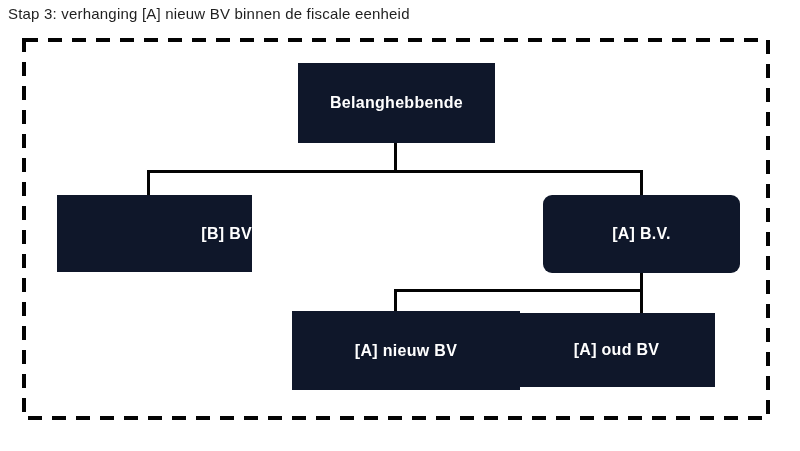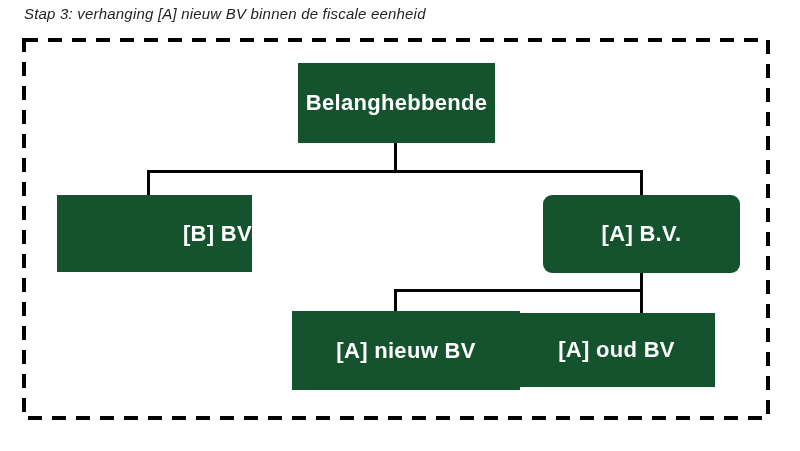--- a/index.html
+++ b/index.html
@@ -10,45 +10,44 @@
   .canvas {
     position: relative;
     width: 800px;
     height: 451px;
     background: #ffffff;
     font-family: "Liberation Sans", sans-serif;
     overflow: hidden;
   }
   .title {
     position: absolute;
-    left: 24px;
+    left: 8px;
     top: 5px;
     font-size: 15px;
-    font-style: italic;
     color: #1f1f1f;
     letter-spacing: 0.2px;
     white-space: nowrap;
   }
   .dashed-frame {
     position: absolute;
     left: 0;
     top: 0;
     width: 800px;
     height: 451px;
     pointer-events: none;
   }
   .node {
     position: absolute;
-    background: #14532d;
+    background: #0f172a;
     color: #ffffff;
     display: flex;
     align-items: center;
     justify-content: center;
     font-weight: bold;
-    font-size: 22px;
+    font-size: 16px;
     letter-spacing: 0.3px;
     box-sizing: border-box;
   }
   .node-belanghebbende { left: 298px; top: 63px;  width: 197px; height: 80px; }
   .node-b-bv           { left: 57px;  top: 195px; width: 195px; height: 77px; justify-content: flex-end; }
   .node-a-bv           { left: 543px; top: 195px; width: 197px; height: 78px; border-radius: 9px; }
   .node-a-nieuw-bv     { left: 292px; top: 311px; width: 228px; height: 79px; }
   .node-a-oud-bv       { left: 518px; top: 313px; width: 197px; height: 74px; }
   .edge {
     position: absolute;

